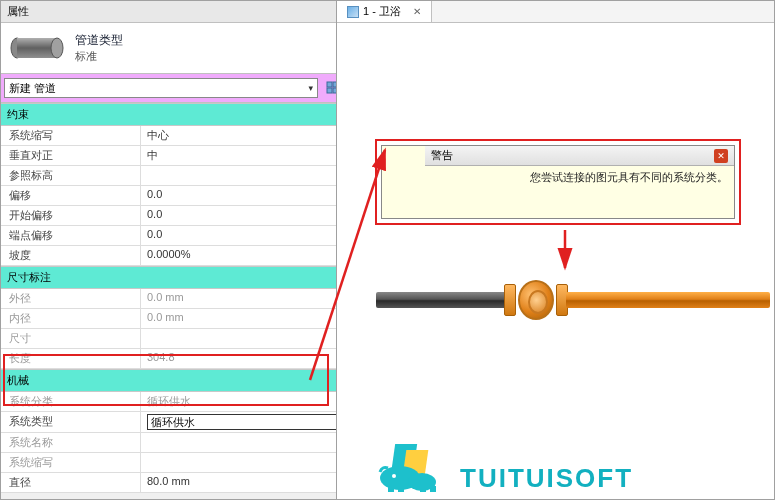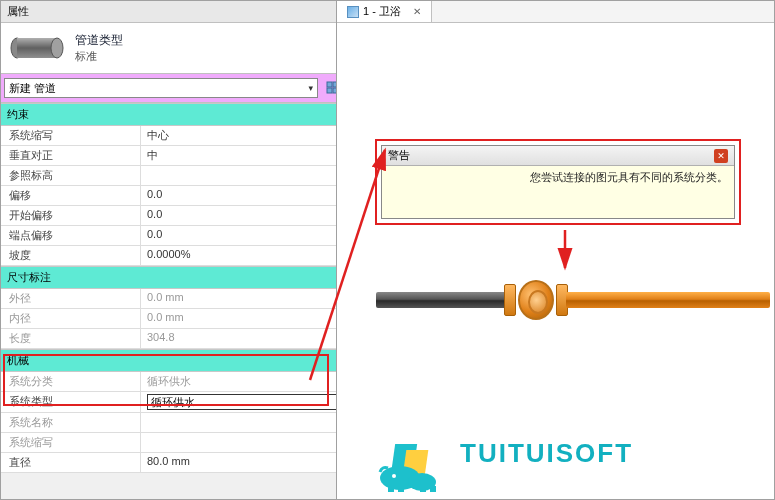--- a/index.html
+++ b/index.html
@@ -36,42 +36,42 @@
 .highlight2 { left: 375px; top: 139px; width: 366px; height: 86px; }
 
 
 .viewport { position: absolute; left: 336px; top: 0; right: 0; bottom: 0; background: #fff; border: 1px solid #a0a0a0; }
 .tab-row { display: flex; align-items: center; height: 22px; border-bottom: 1px solid #c0c0c0; background: #f4f4f4; }
 .tab { padding: 3px 10px; background: #fff; border-right: 1px solid #c0c0c0; font-size: 11px; display: flex; align-items: center; gap: 4px; }
 .tab .doc-ico { width: 12px; height: 12px; background: linear-gradient(135deg,#6ab0e8,#c8e0f4); border: 1px solid #5890c0; }
 .tab .tab-x { margin-left: 8px; font-size: 10px; color: #666; cursor: pointer; }
 
 
-.warn { position: absolute; left: 381px; top: 145px; width: 354px; height: 74px; background: #ffffe4; border: 1px solid #888; }
+.warn { position: absolute; left: 381px; top: 145px; width: 354px; height: 74px; background: #ffffe4; border: 1px solid #888; padding-left: 43px; }
 .warn-title { background: linear-gradient(#f4f4f4,#e0e0e0); border-bottom: 1px solid #b0b0b0; padding: 2px 6px; font-size: 11px; display: flex; justify-content: space-between; align-items: center; }
 .warn-title .wx { width: 14px; height: 14px; background: #d04020; color: #fff; display: inline-flex; align-items: center; justify-content: center; font-size: 9px; cursor: pointer; border-radius: 2px; }
 .warn-body { padding: 4px 6px; font-size: 11px; color: #222; text-align: right; }
 
 
 .arrow1 { position: absolute; z-index: 15; }
 .arrow1 svg { position: absolute; }
 .arrow-small { position: absolute; left: 555px; top: 228px; z-index: 15; }
 
 
 .pipe-scene { position: absolute; left: 376px; top: 274px; width: 396px; height: 60px; }
 .pipe-left { position: absolute; left: 0; top: 18px; width: 130px; height: 16px; background: linear-gradient(#888,#555 45%,#2a2a2a 55%,#555); border-radius: 2px; }
 .pipe-right { position: absolute; left: 190px; top: 18px; width: 204px; height: 16px; background: linear-gradient(#ffb048,#e08018 45%,#b86000 55%,#e08018); border-radius: 2px; }
 .flange { position: absolute; top: 10px; width: 12px; height: 32px; background: linear-gradient(#ffb860,#d07810); border: 1px solid #a86008; border-radius: 2px; }
 .flange.f1 { left: 128px; }
 .flange.f2 { left: 180px; }
 .valve { position: absolute; left: 142px; top: 6px; width: 36px; height: 40px; border-radius: 50%; background: radial-gradient(circle at 35% 35%, #ffc070, #e08018 55%, #a86008); border: 2px solid #b87018; }
 .valve::after { content: ""; position: absolute; left: 8px; top: 8px; width: 16px; height: 20px; border: 2px solid #c87820; border-radius: 50%; background: radial-gradient(circle at 40% 40%, #ffd090, #d88020); }
 
 
-.logo { position: absolute; left: 376px; bottom: 6px; display: flex; align-items: flex-start; gap: 12px; }
+.logo { position: absolute; left: 376px; bottom: 6px; display: flex; align-items: flex-end; gap: 12px; }
 .logo-mark { width: 72px; height: 56px; position: relative; }
 .logo-text { font-family: Arial, sans-serif; font-size: 26px; font-weight: 900; letter-spacing: 2px; color: #12b0c0; }
 
 
 .scroll-v { position: absolute; right: 1px; top: 108px; width: 14px; height: 380px; background: #f0f0f0; border-left: 1px solid #d0d0d0; }
 .scroll-v .thumb { background: #c8c8c8; border: 1px solid #a8a8a8; width: 12px; height: 360px; margin: 1px; }
 </style>
 </head>
 <body>
 
@@ -162,20 +162,24 @@
     <div id="sec-dimensions">
         <div class="row dim">
           <div class="k">外径</div>
           <div class="v">0.0 mm</div>
         </div>
         <div class="row dim">
           <div class="k">内径</div>
           <div class="v">0.0 mm</div>
         </div>
         <div class="row dim">
+          <div class="k">尺寸</div>
+          <div class="v"></div>
+        </div>
+        <div class="row dim">
           <div class="k">长度</div>
           <div class="v">304.8</div>
         </div>
       </div>
 
     <div class="section-head">
       <span>机械</span>
       <span class="caret">⌄</span>
     </div>
     <div id="sec-mechanical">

